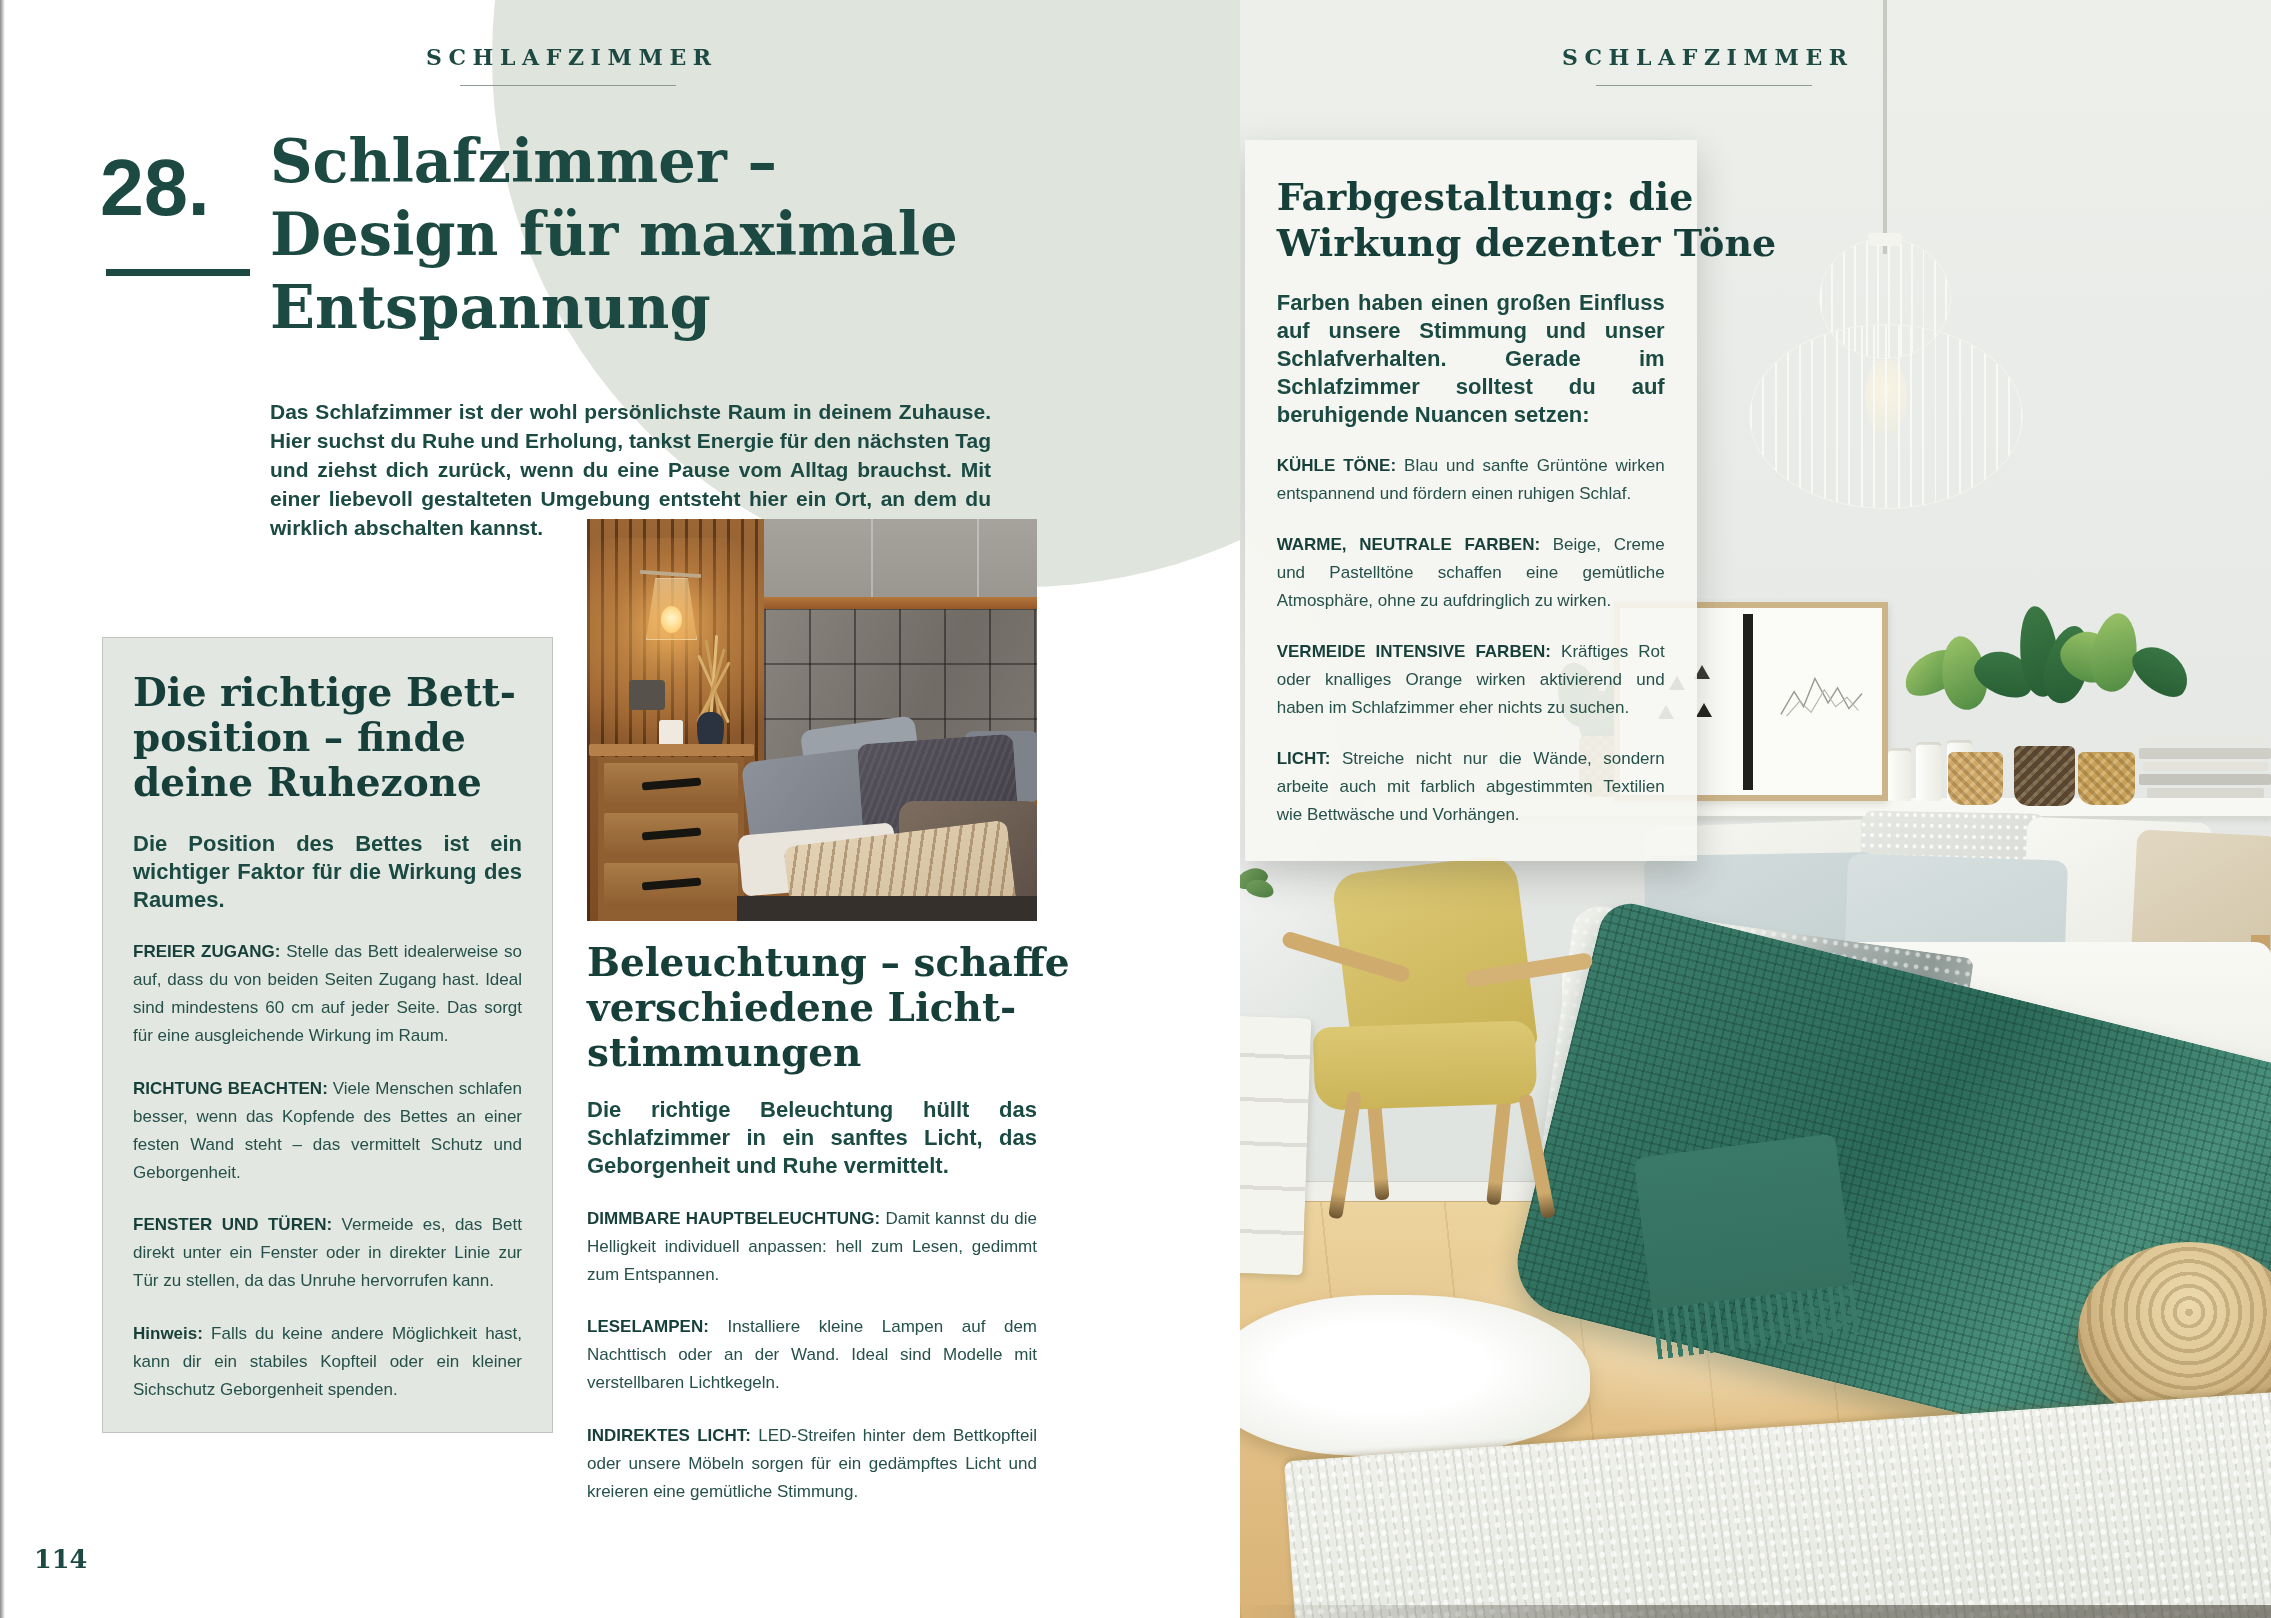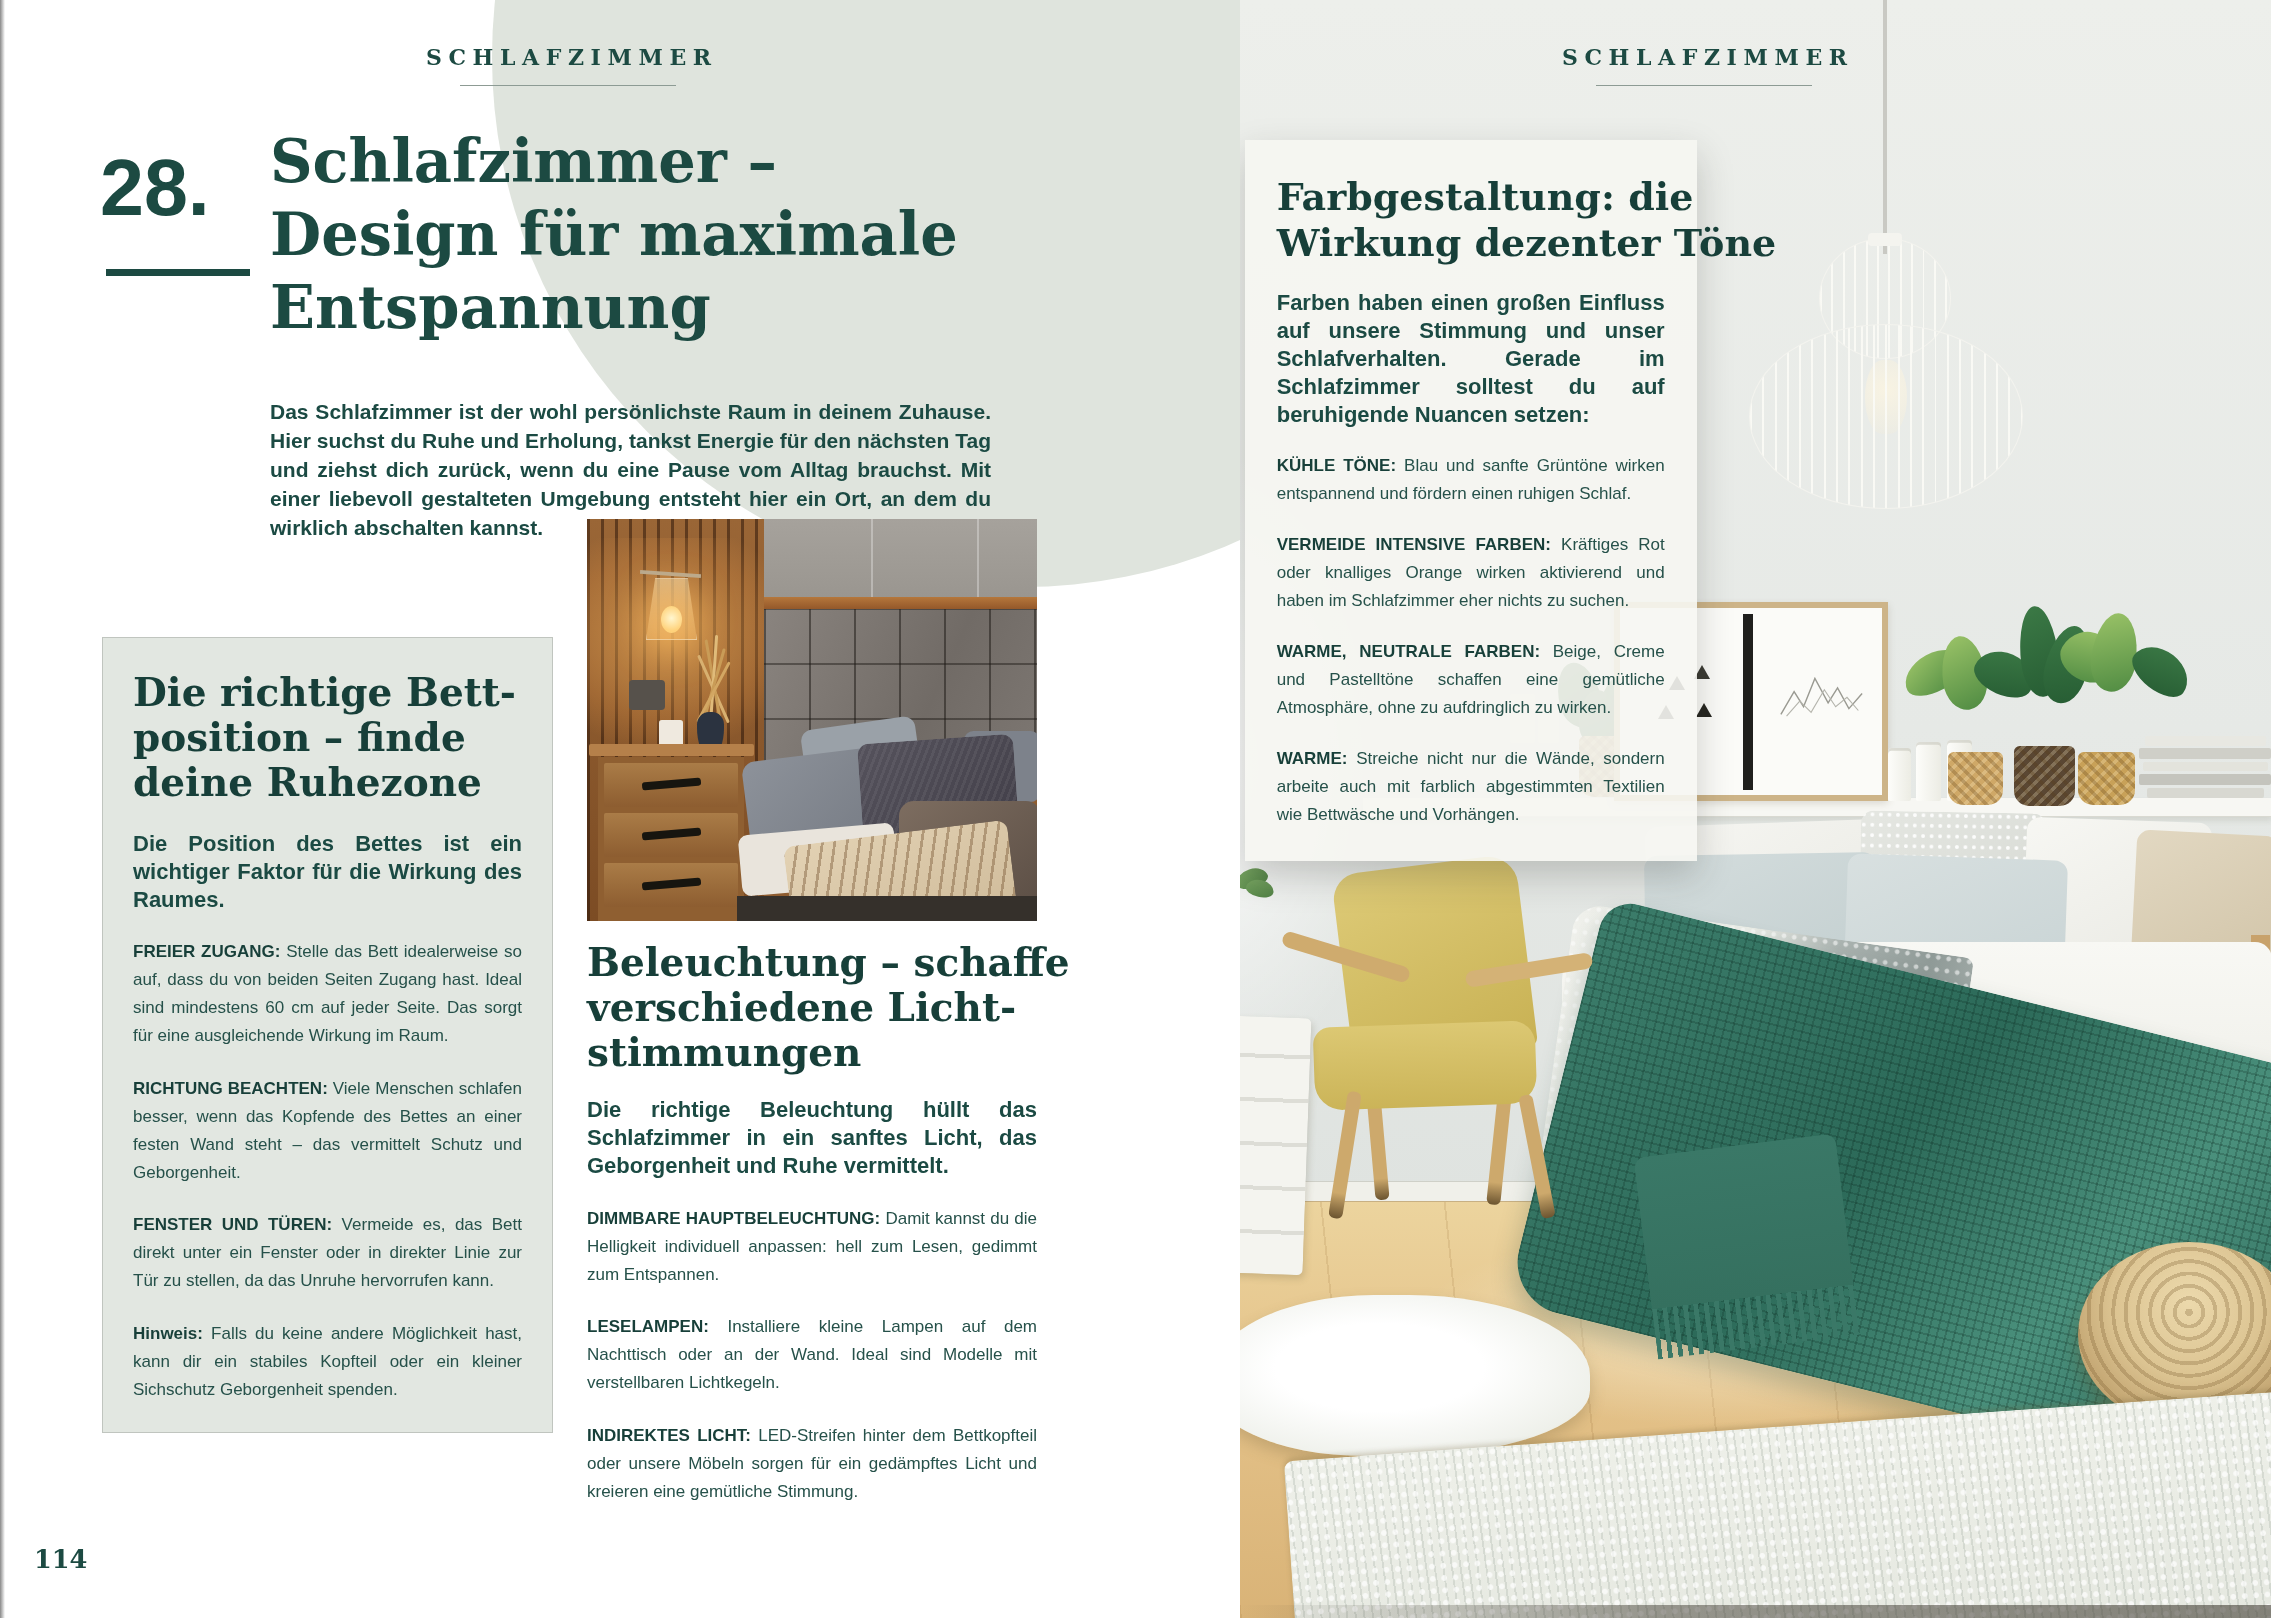--- a/index.html
+++ b/index.html
@@ -396,20 +396,20 @@
       <div class="kicker-rule"></div>
     </div>
 
     <div class="overlay-box">
       <h2 class="box-heading">
         <span>Farbgestaltung: die</span>
         <span>Wirkung dezenter Töne</span>
       </h2>
       <p class="box-lead">Farben haben einen großen Einfluss auf unsere Stimmung und unser Schlafverhalten. Gerade im Schlafzimmer solltest du auf beruhigende Nuancen setzen:</p>
       <p class="body-p"><strong>KÜHLE TÖNE:</strong> <span>Blau und sanfte Grüntöne wirken entspannend und fördern einen ruhigen Schlaf.</span></p>
+      <p class="body-p"><strong>WARME, NEUTRALE FARBEN:</strong> <span>Beige, Creme und Pastelltöne schaffen eine gemütliche Atmosphäre, ohne zu aufdringlich zu wirken.</span></p>
       <p class="body-p"><strong>VERMEIDE INTENSIVE FARBEN:</strong> <span>Kräftiges Rot oder knalliges Orange wirken aktivierend und haben im Schlafzimmer eher nichts zu suchen.</span></p>
-      <p class="body-p"><strong>WARME, NEUTRALE FARBEN:</strong> <span>Beige, Creme und Pastelltöne schaffen eine gemütliche Atmosphäre, ohne zu aufdringlich zu wirken.</span></p>
-      <p class="body-p"><strong>WARME:</strong> <span>Streiche nicht nur die Wände, sondern arbeite auch mit farblich abgestimmten Textilien wie Bettwäsche und Vorhängen.</span></p>
+      <p class="body-p"><strong>LICHT:</strong> <span>Streiche nicht nur die Wände, sondern arbeite auch mit farblich abgestimmten Textilien wie Bettwäsche und Vorhängen.</span></p>
     </div>
   </div>
 
 </div>
 
 
 </body></html>

